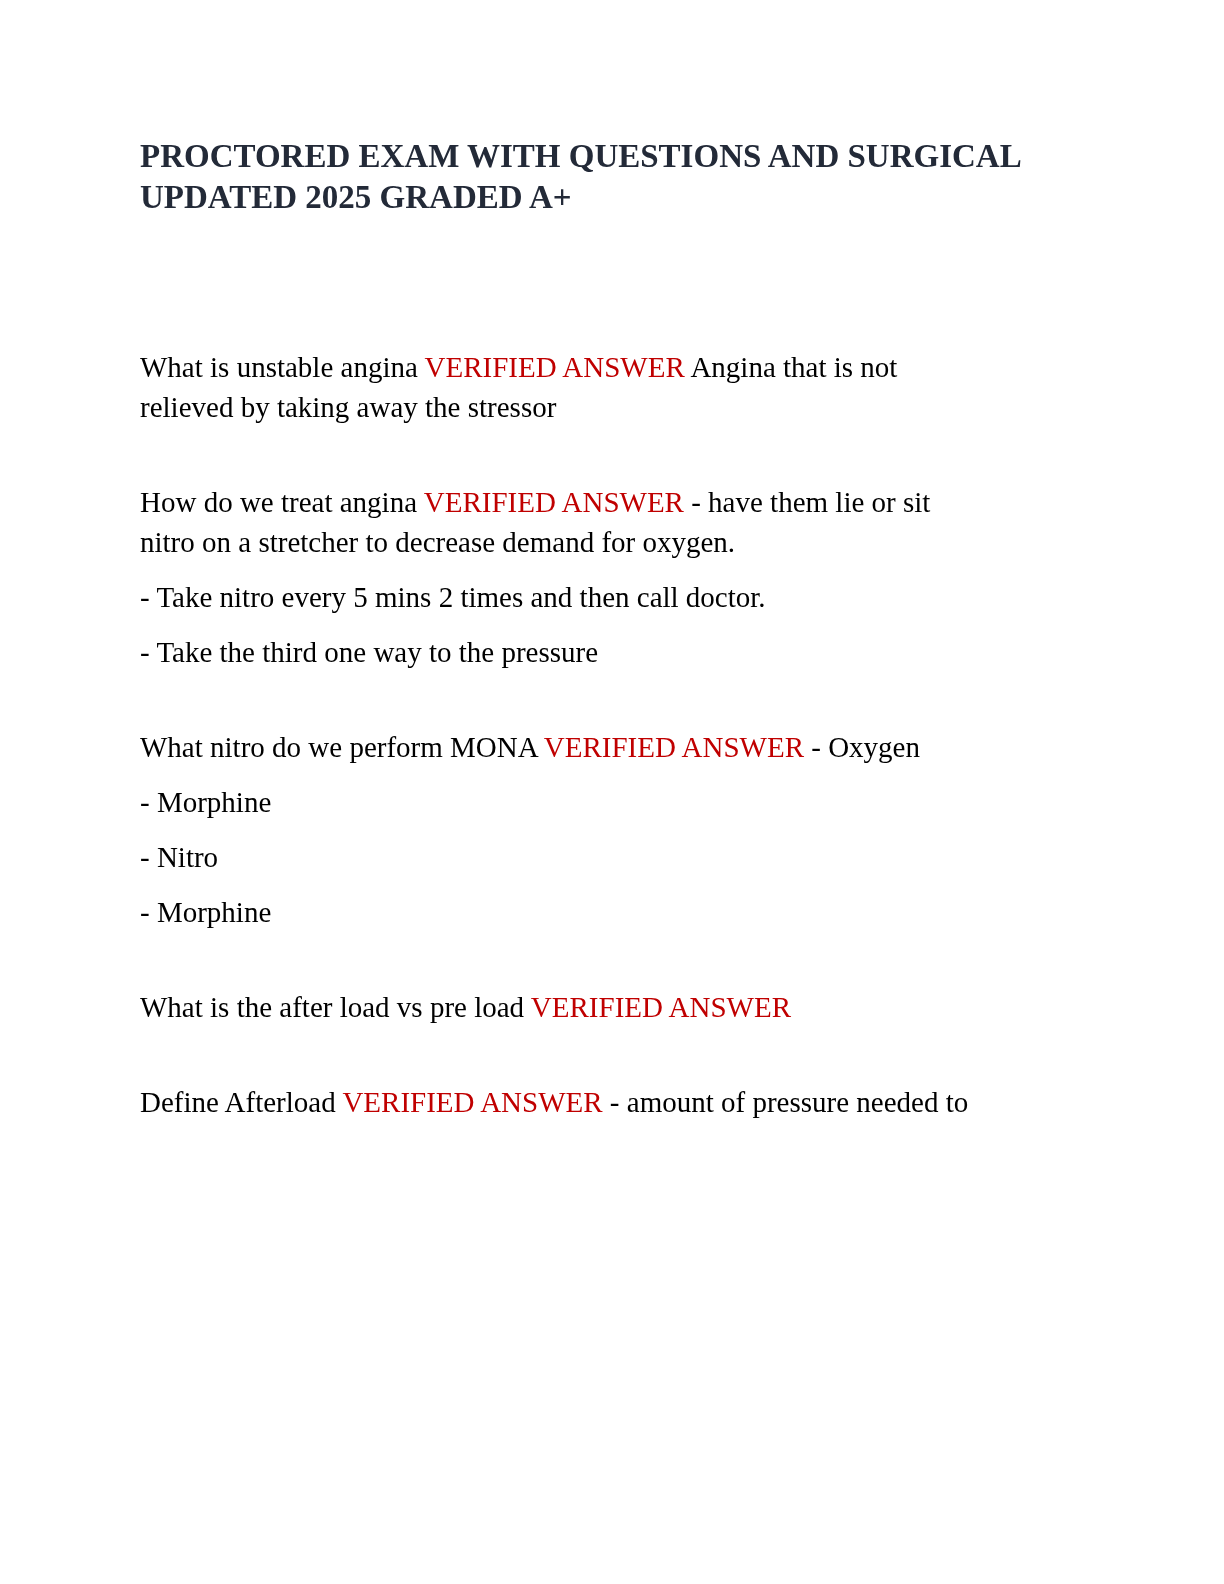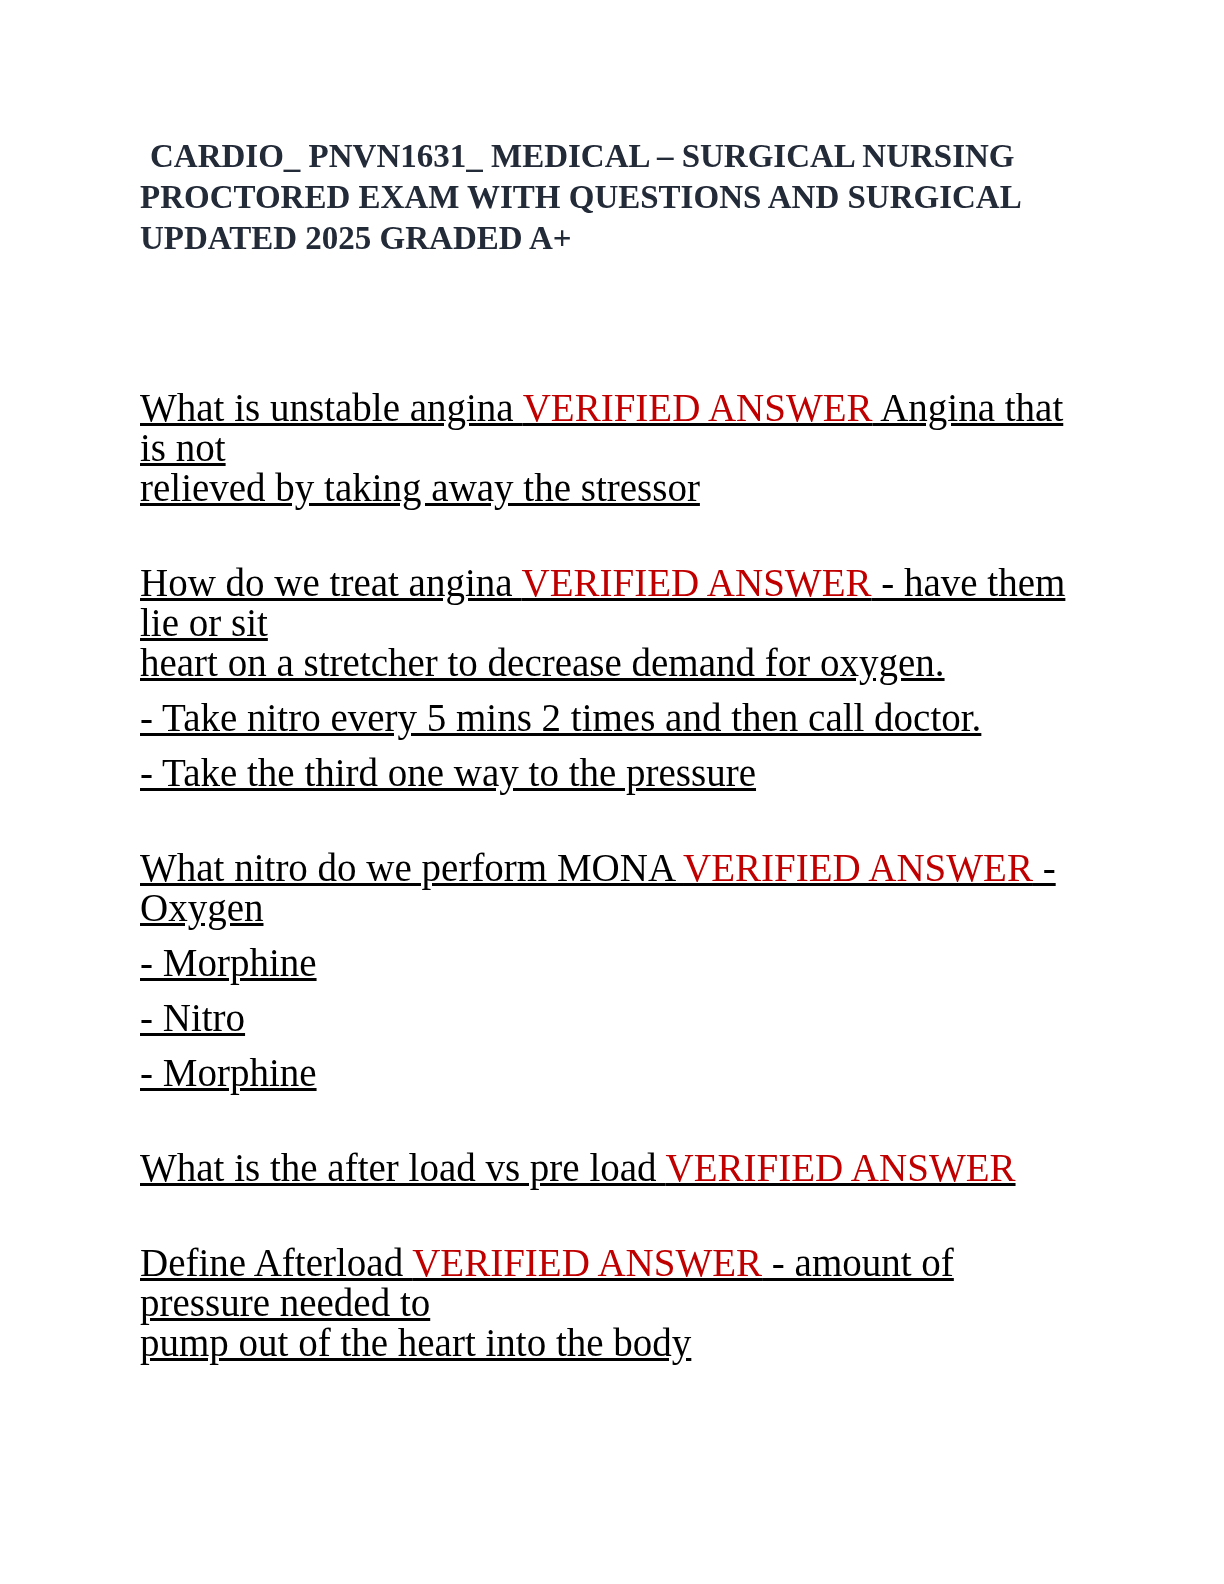--- a/index.html
+++ b/index.html
@@ -21,57 +21,55 @@
     font-size: 33px;
     font-weight: bold;
     color: #232a38;
     line-height: 41px;
     margin: 0 0 129px 0;
   }
   .title-line { white-space: pre; }
   .title-line.indent { padding-left: 10px; }
   .qa { margin: 0 0 55px 0; }
   p.line {
-    font-size: 39px;
+    font-size: 29px;
     line-height: 40px;
     margin: 0 0 15px 0;
     color: #000000;
-    text-decoration: underline;
   }
   .red { color: #c00000; }
 </style>
 </head>
 <body>
 
 <div class="page">
 
   <div class="doc-title">
-    <div class="title-line indent">CARDIO_ PNVN1631_ MEDICAL – SURGICAL NURSING</div>
     <div class="title-line">PROCTORED EXAM WITH QUESTIONS AND SURGICAL</div>
     <div class="title-line">UPDATED 2025 GRADED A+</div>
   </div>
 
   <div class="qa">
     <p class="line"><span>What is unstable angina </span><span class="red">VERIFIED ANSWER</span><span> Angina that is not</span><br><span>relieved by taking away the stressor</span></p>
   </div>
 
   <div class="qa">
-    <p class="line"><span>How do we treat angina </span><span class="red">VERIFIED ANSWER</span><span> - have them lie or sit</span><br><span>heart on a stretcher to decrease demand for oxygen.</span></p>
+    <p class="line"><span>How do we treat angina </span><span class="red">VERIFIED ANSWER</span><span> - have them lie or sit</span><br><span>nitro on a stretcher to decrease demand for oxygen.</span></p>
     <p class="line">- Take nitro every 5 mins 2 times and then call doctor.</p>
     <p class="line">- Take the third one way to the pressure</p>
   </div>
 
   <div class="qa">
     <p class="line"><span>What nitro do we perform MONA </span><span class="red">VERIFIED ANSWER</span><span> - Oxygen</span></p>
     <p class="line">- Morphine</p>
     <p class="line">- Nitro</p>
     <p class="line">- Morphine</p>
   </div>
 
   <div class="qa">
     <p class="line"><span>What is the after load vs pre load </span><span class="red">VERIFIED ANSWER</span></p>
   </div>
 
   <div class="qa">
-    <p class="line"><span>Define Afterload </span><span class="red">VERIFIED ANSWER</span><span> - amount of pressure needed to</span><br><span>pump out of the heart into the body</span></p>
+    <p class="line"><span>Define Afterload </span><span class="red">VERIFIED ANSWER</span><span> - amount of pressure needed to</span><br></p>
   </div>
 
 </div>
 
 </body></html>

